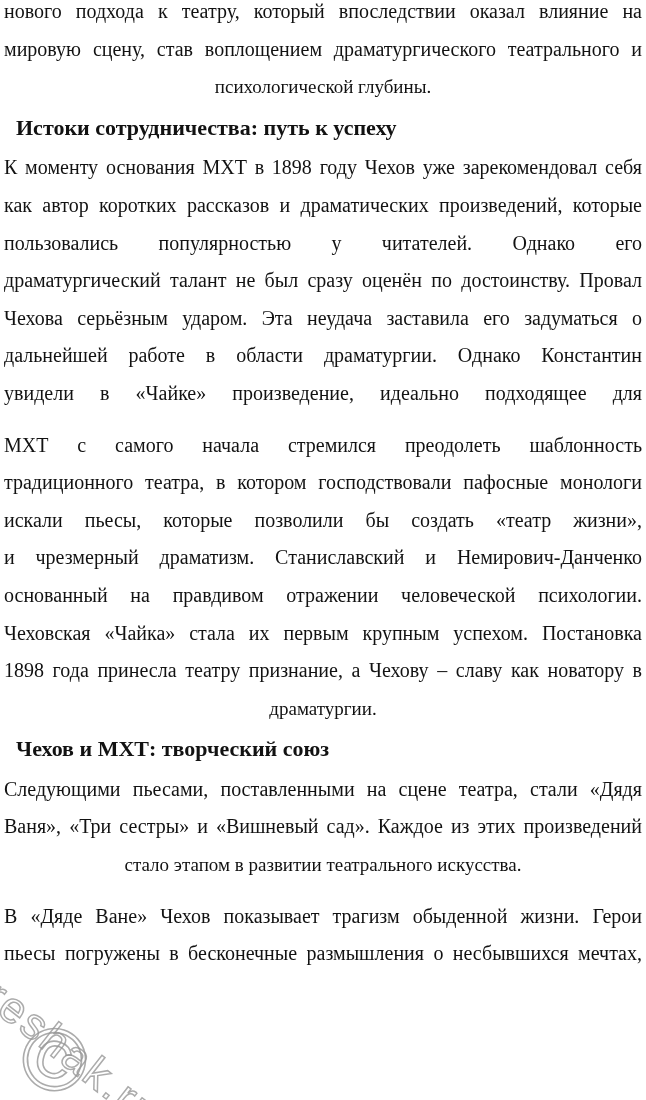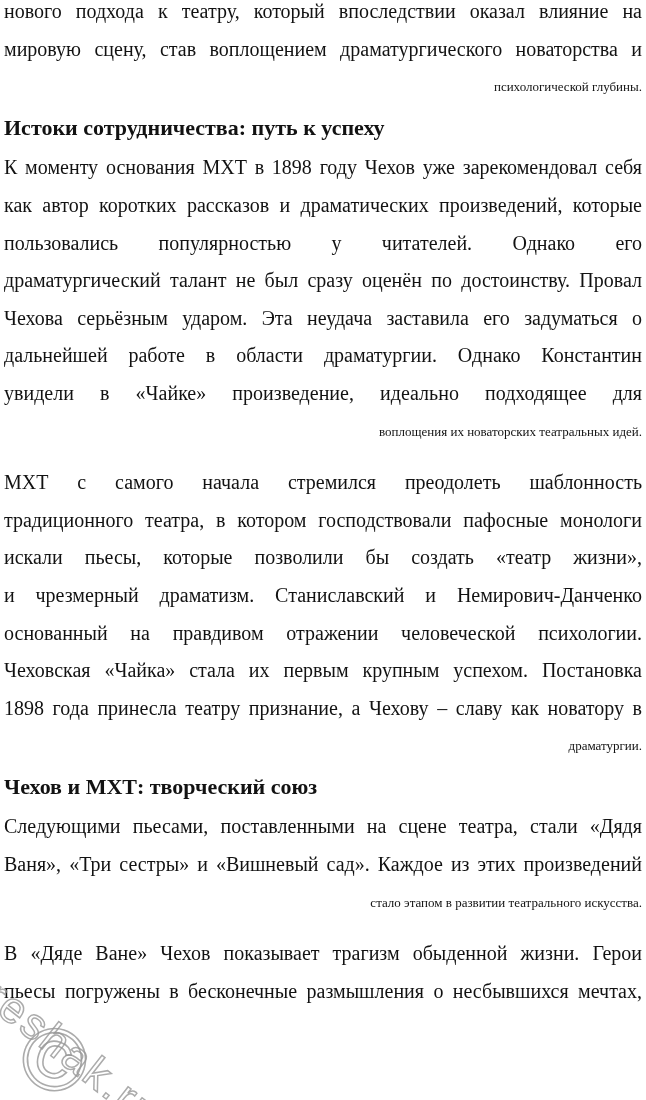--- a/index.html
+++ b/index.html
@@ -21,29 +21,29 @@
   }
   .para { margin: 0; }
   .para + .para { margin-top: 14px; }
   .jline {
     font-size: 20px;
     line-height: 37.6px;
     text-align: justify;
     text-align-last: justify;
   }
   .lline {
-    font-size: 13px;
+    font-size: 19px;
     line-height: 37.6px;
-    text-align: right;
+    text-align: center;
   }
   .heading {
     font-size: 22px;
     line-height: 37.6px;
     font-weight: bold;
-    margin: 3px 0;
+    margin: 3px 12px;
     text-align: left;
   }
   .watermark {
     position: absolute;
     left: 0; top: 962px;
     width: 220px; height: 138px;
     z-index: 3;
     pointer-events: none;
   }
   .wm-text {
@@ -73,33 +73,32 @@
     transform: rotate(18deg);
   }
 </style>
 </head>
 <body>
 
 <div class="page">
   <div>
       <div class="para">
         <div class="jline">нового подхода к театру, который впоследствии оказал влияние на</div>
-        <div class="jline">мировую сцену, став воплощением драматургического новаторства и</div>
+        <div class="jline">мировую сцену, став воплощением драматургического театрального и</div>
         <div class="lline">психологической глубины.</div>
       </div>
       <div class="heading">Истоки сотрудничества: путь к успеху</div>
       <div class="para">
         <div class="jline">К моменту основания МХТ в 1898 году Чехов уже зарекомендовал себя</div>
         <div class="jline">как автор коротких рассказов и драматических произведений, которые</div>
         <div class="jline">пользовались популярностью у читателей. Однако его</div>
         <div class="jline">драматургический талант не был сразу оценён по достоинству. Провал</div>
         <div class="jline">Чехова серьёзным ударом. Эта неудача заставила его задуматься о</div>
         <div class="jline">дальнейшей работе в области драматургии. Однако Константин</div>
         <div class="jline">увидели в «Чайке» произведение, идеально подходящее для</div>
-        <div class="lline">воплощения их новаторских театральных идей.</div>
       </div>
       <div class="para">
         <div class="jline">МХТ с самого начала стремился преодолеть шаблонность</div>
         <div class="jline">традиционного театра, в котором господствовали пафосные монологи</div>
         <div class="jline">искали пьесы, которые позволили бы создать «театр жизни»,</div>
         <div class="jline">и чрезмерный драматизм. Станиславский и Немирович-Данченко</div>
         <div class="jline">основанный на правдивом отражении человеческой психологии.</div>
         <div class="jline">Чеховская «Чайка» стала их первым крупным успехом. Постановка</div>
         <div class="jline">1898 года принесла театру признание, а Чехову – славу как новатору в</div>
         <div class="lline">драматургии.</div>

